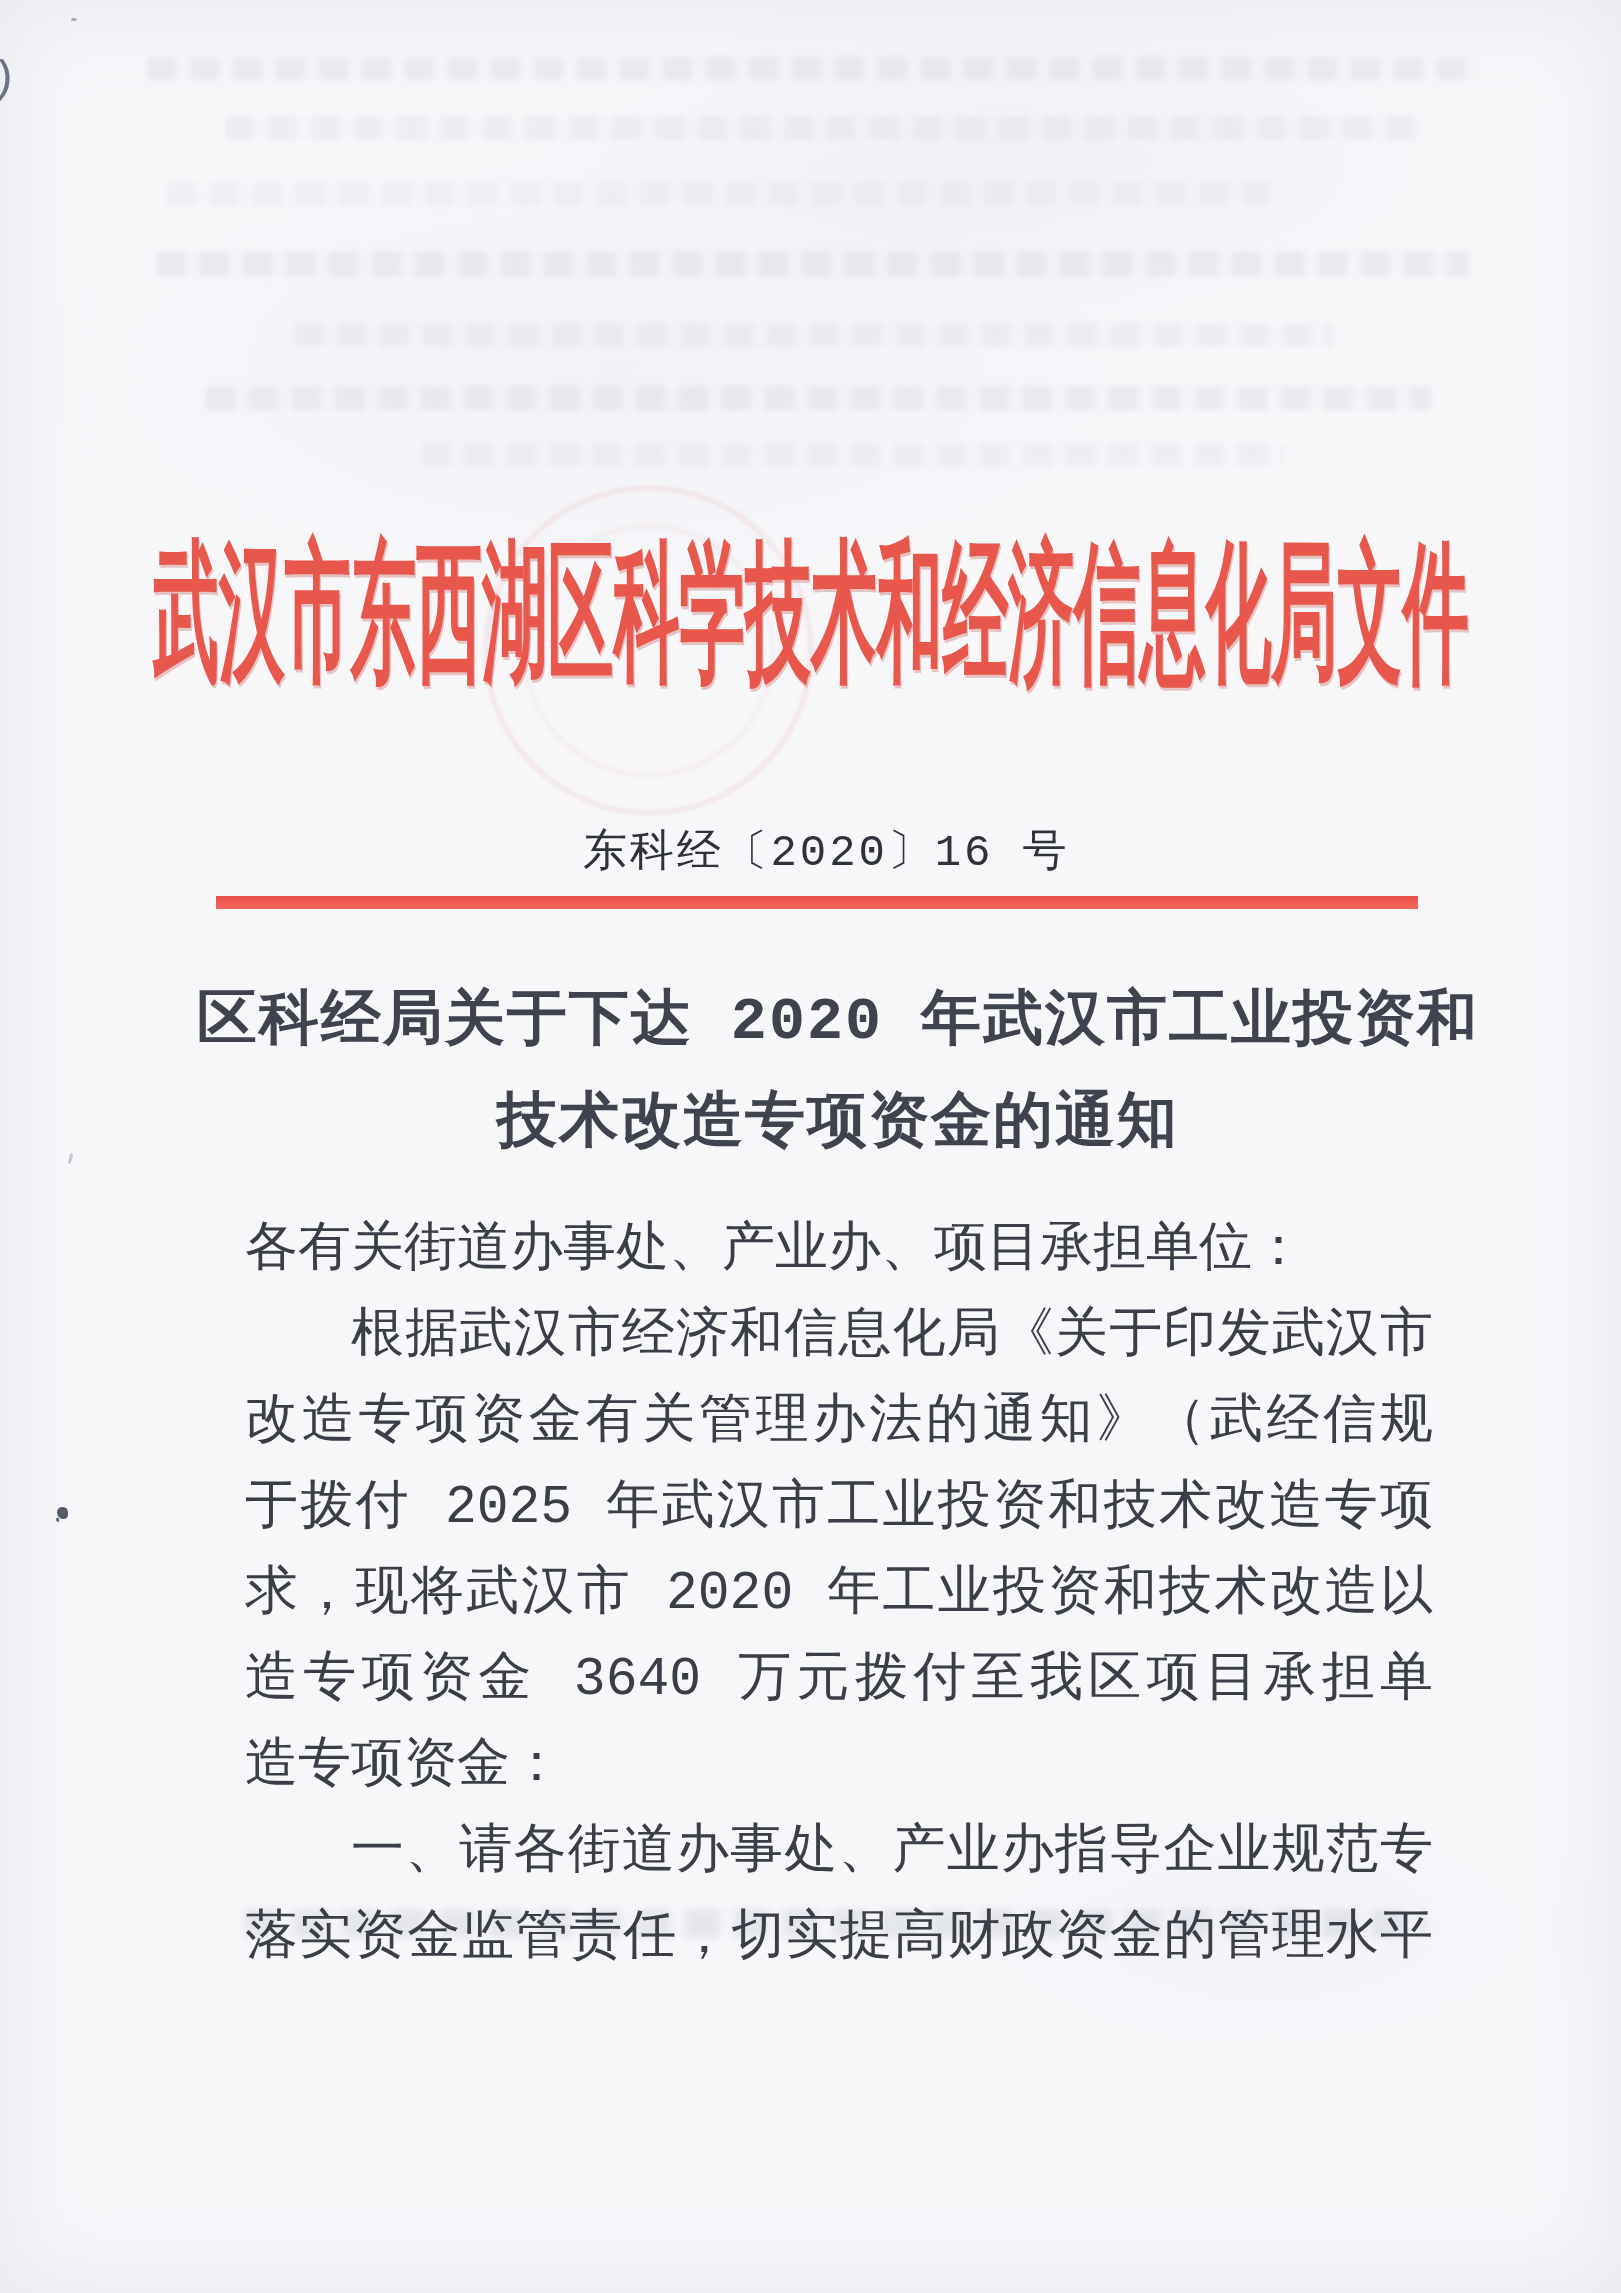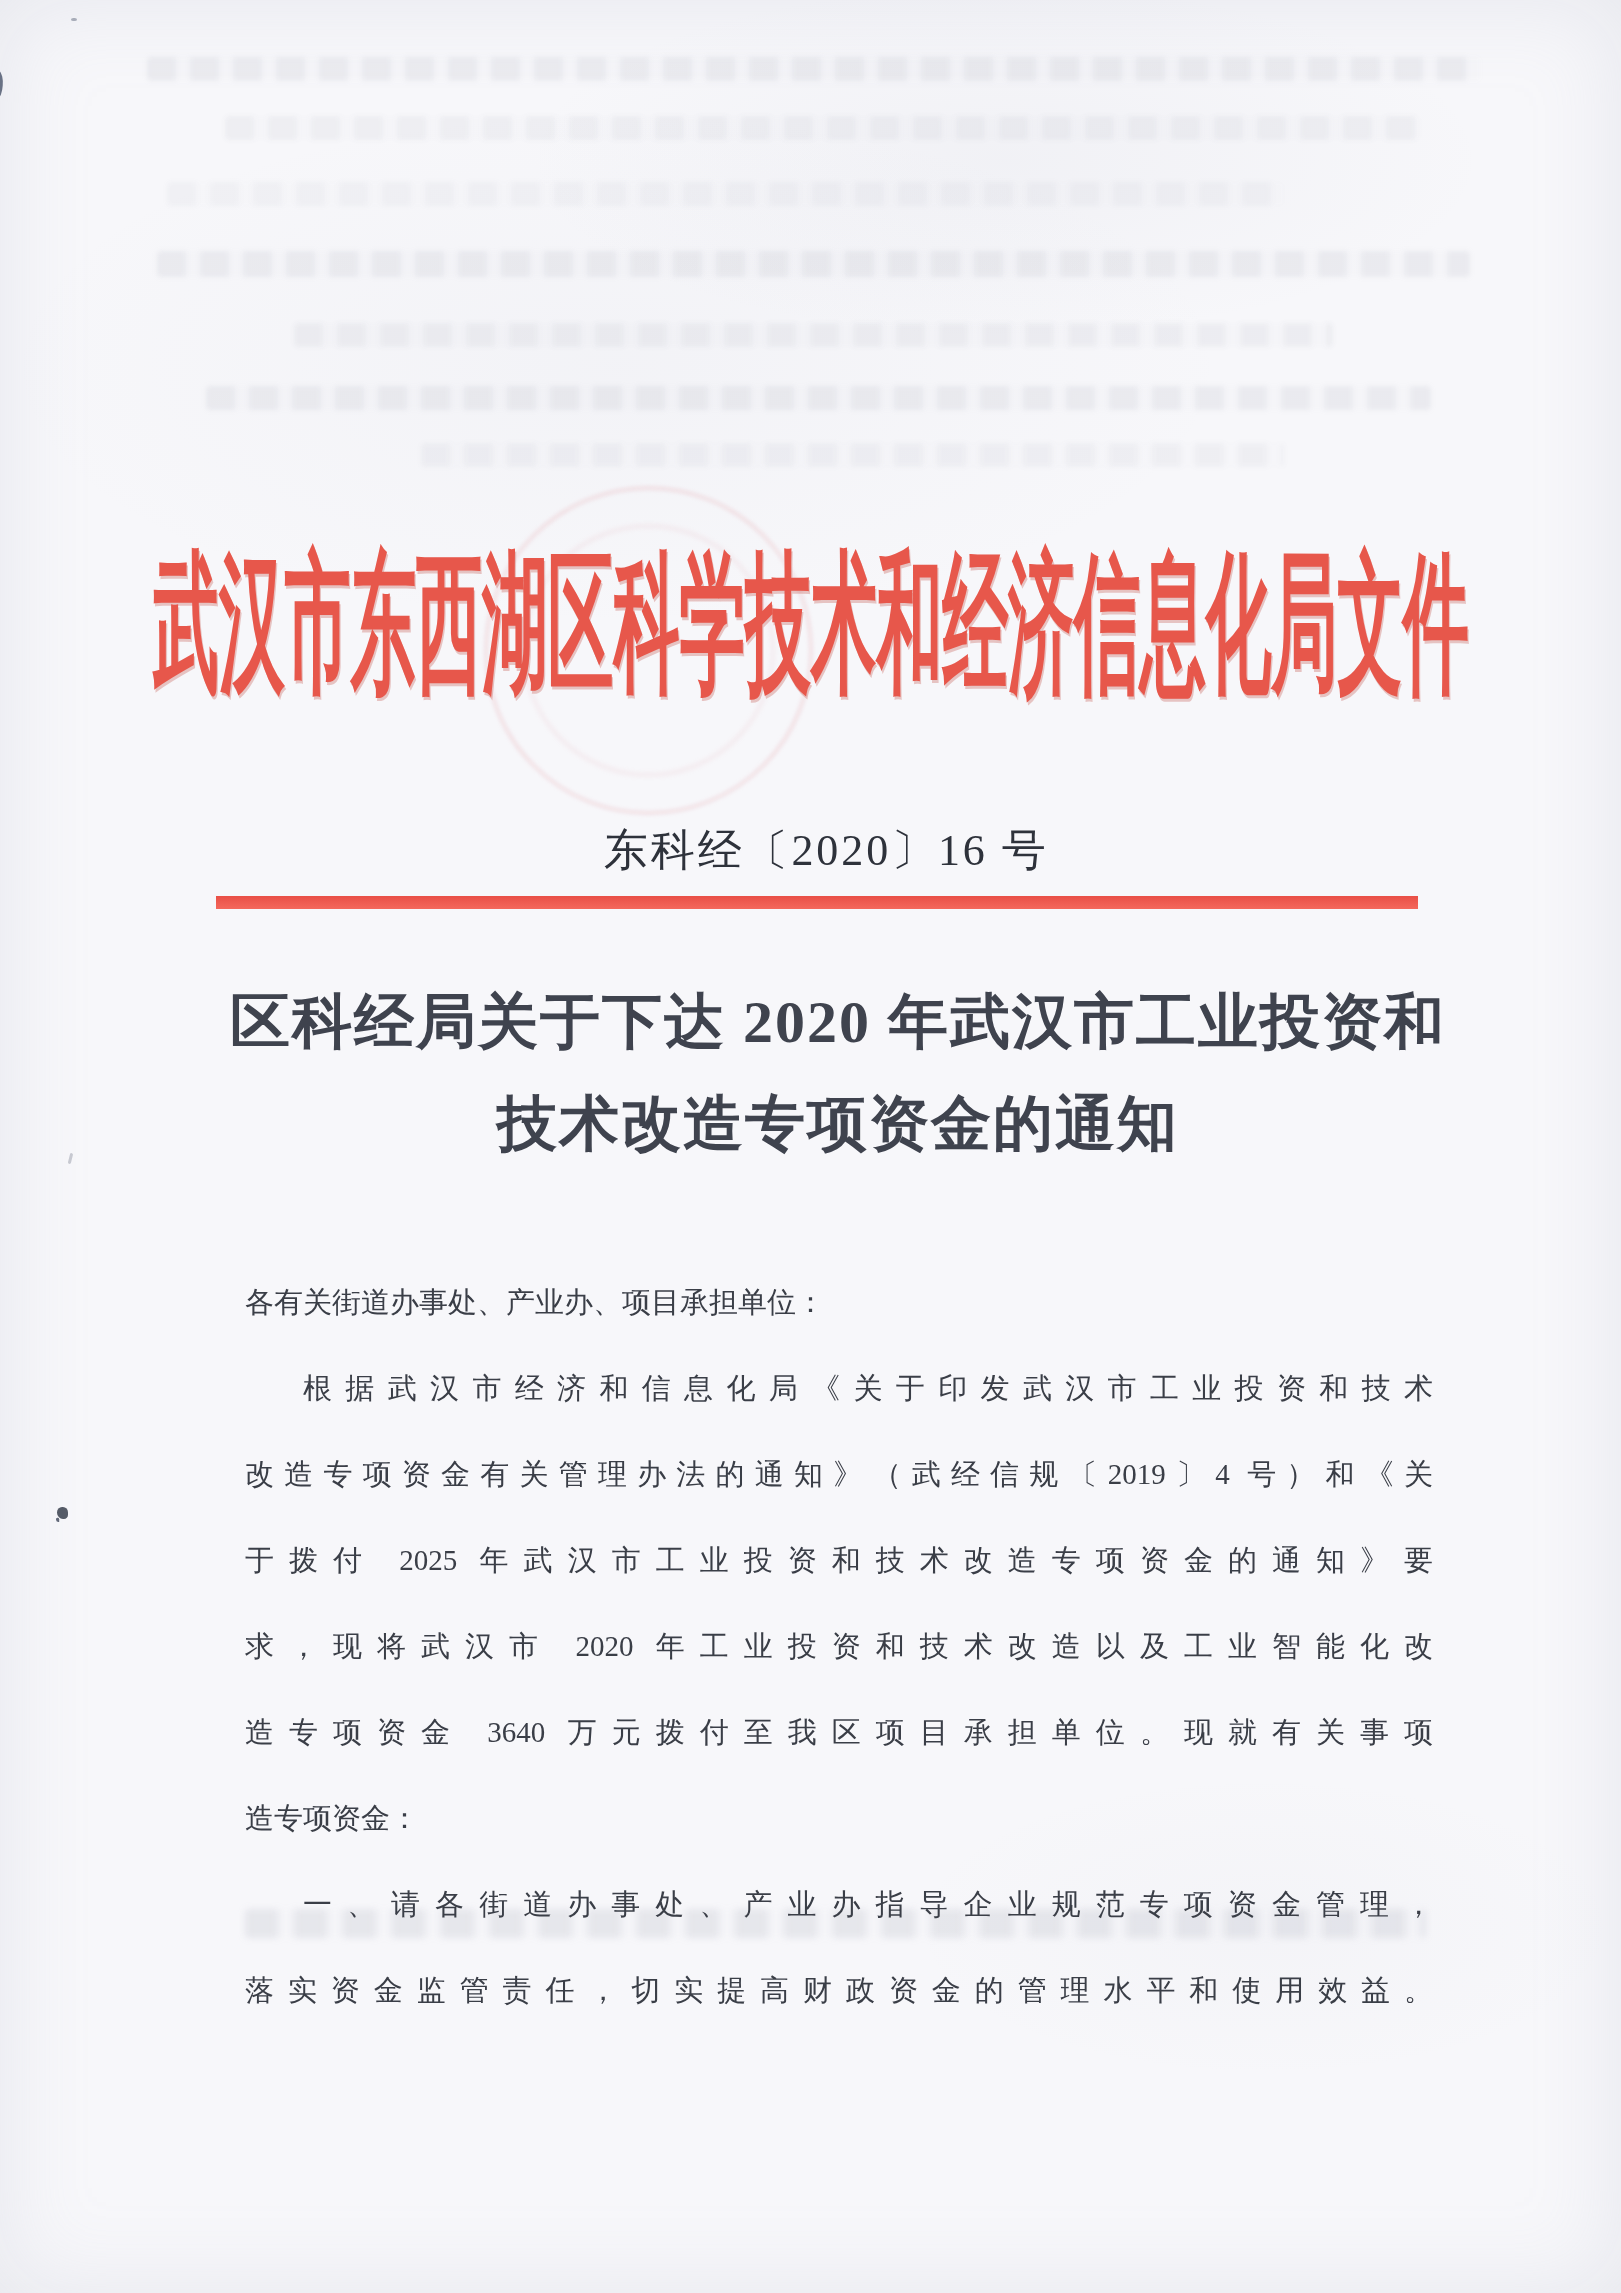--- a/index.html
+++ b/index.html
@@ -11,21 +11,21 @@
     --docnum-ink:#2e323b;
     --seal-pink:rgba(224,140,150,0.40);
     --seal-pink-faint:rgba(224,140,150,0.22);
   }
   html,body{margin:0;padding:0;}
   .page{
     position:relative;
     width:1621px;height:2294px;
     background:var(--page-bg,#f7f7fa);
     overflow:hidden;
-    font-family:Liberation Serif, serif;
+    font-family:Liberation Mono, monospace;
     box-shadow:inset 0 0 88px rgba(175,178,195,0.22);
   }
   .page::before{
     content:"";position:absolute;inset:0;pointer-events:none;
     background:
       radial-gradient(ellipse 686px 255px at 62% 7%, rgba(160,165,185,0.07), transparent 70%),
       radial-gradient(ellipse 882px 372px at 38% 16%, rgba(160,165,185,0.05), transparent 70%),
       radial-gradient(ellipse 510px 216px at 78% 84%, rgba(160,165,185,0.04), transparent 70%);
   }
 
@@ -108,22 +108,22 @@
   
   .doc-title{
     position:absolute;left:0;top:971px;width:1621px;
     text-align:center;color:var(--title-ink,#3f434e);
     font-size:60px;font-weight:700;letter-spacing:2px;
     line-height:102px;transform:translateX(27.4px);
   }
 
   
   .body-text{
-    position:absolute;left:245px;top:1259px;width:1188px;
-    font-size:29px;line-height:86px;color:var(--body-ink,#3a3e47);
+    position:absolute;left:245px;top:1207px;width:1188px;
+    font-size:53px;line-height:86px;color:var(--body-ink,#3a3e47);
   }
   .body-text .line{height:86px;overflow:hidden;}
   .indent{text-indent:2em;}
   .fill{text-align:justify;text-align-last:justify;}
 </style>
 </head>
 <body>
 
 <div class="page">
 

